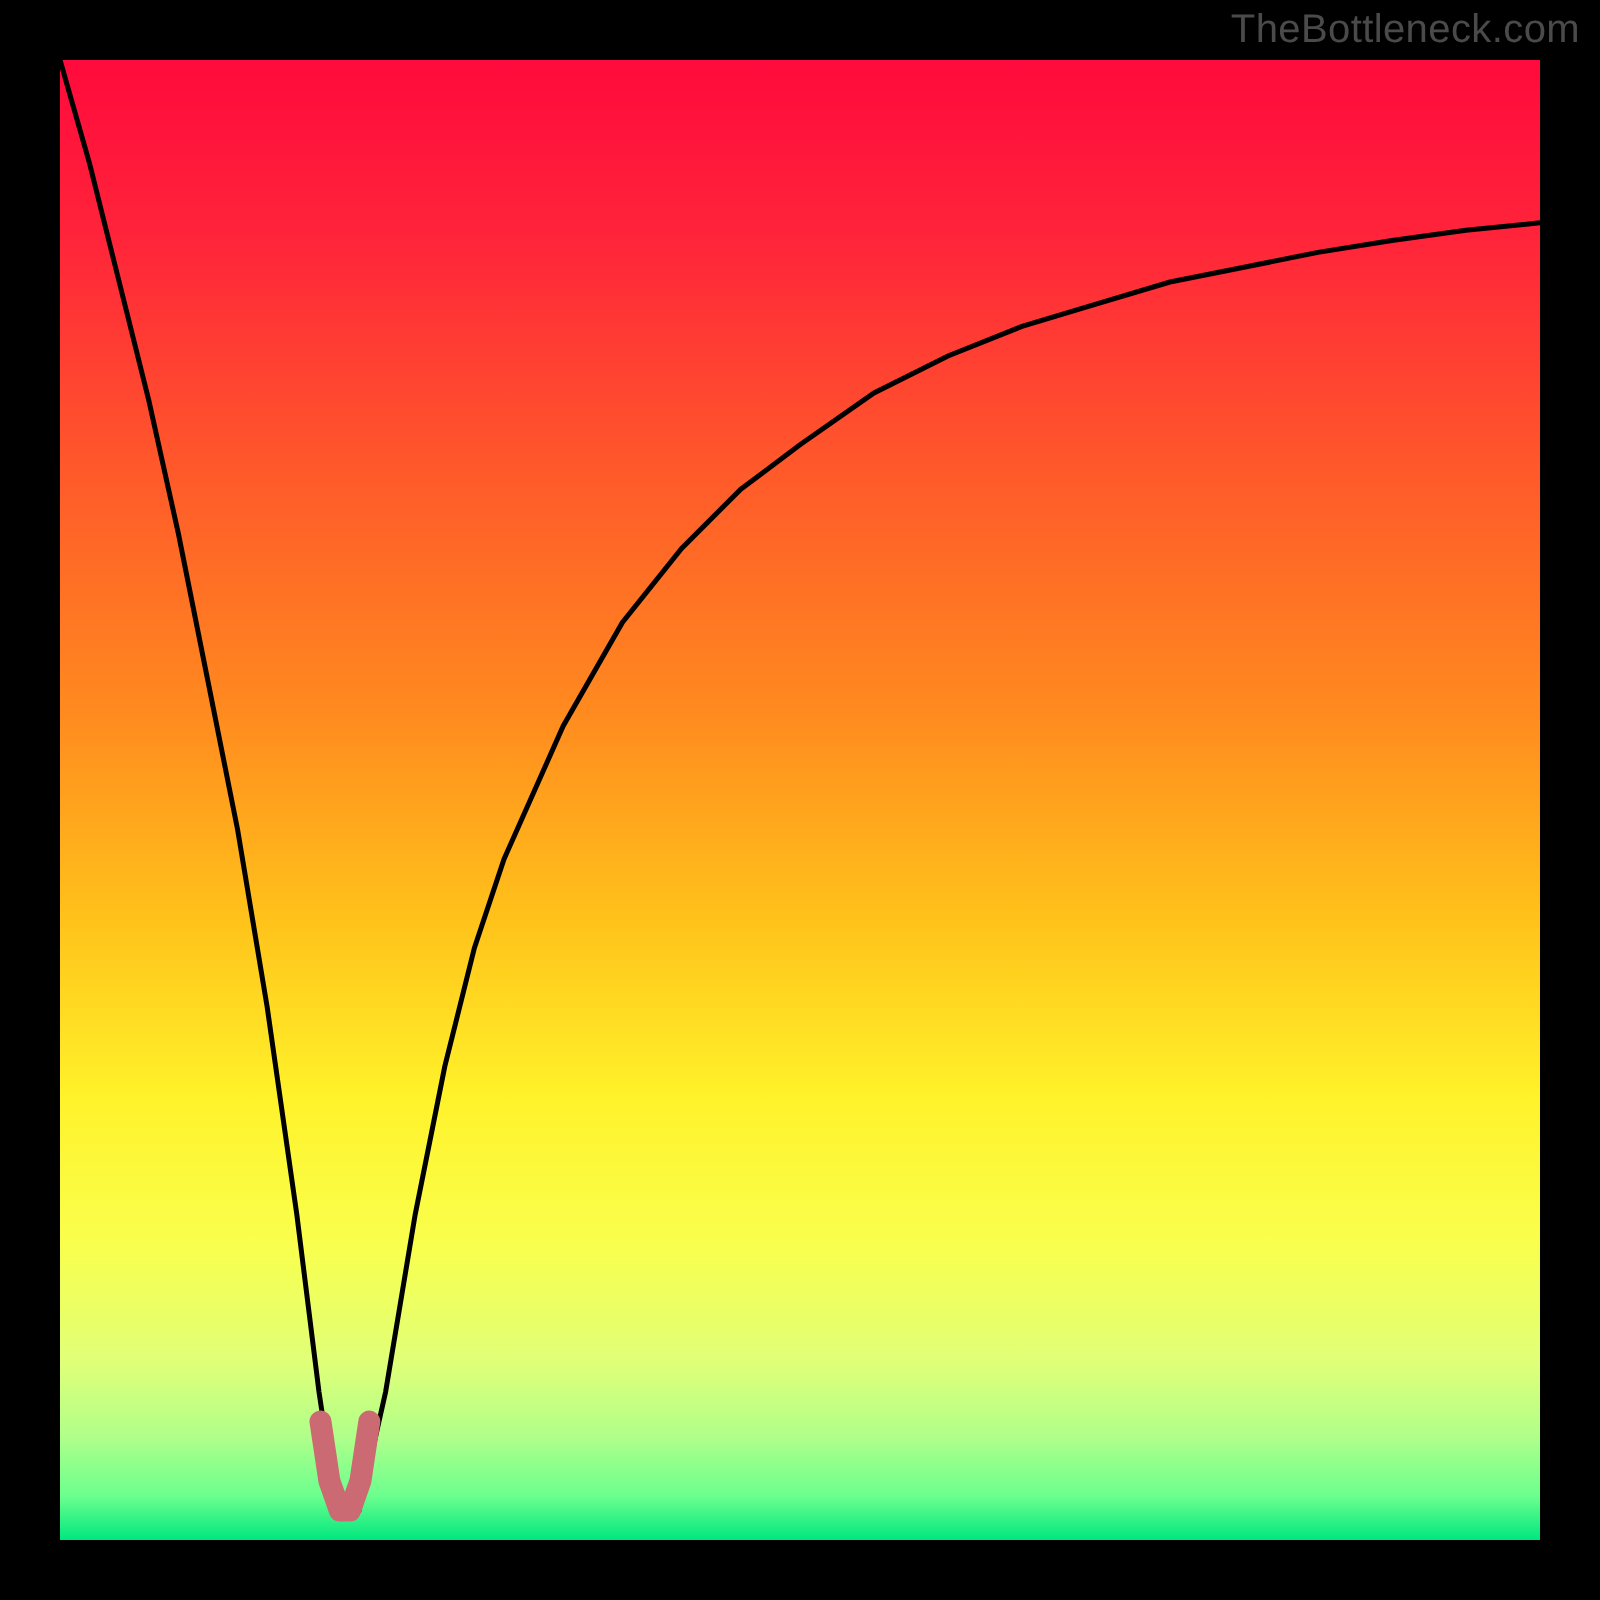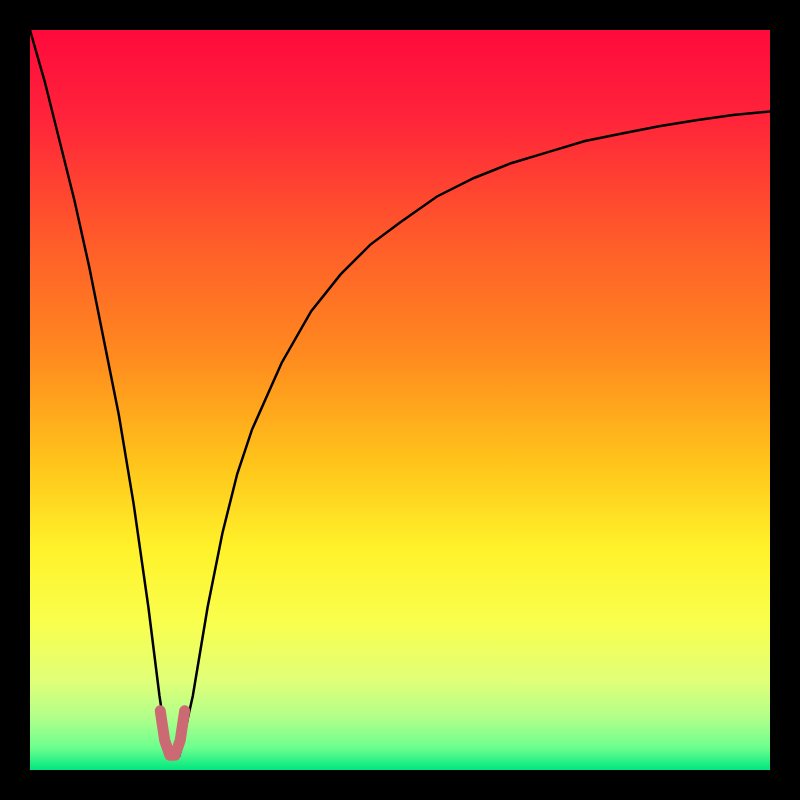--- a/index.html
+++ b/index.html
@@ -30,20 +30,21 @@
   svg.plot {
     position: absolute;
     top: 0;
     left: 0;
   }
 </style>
 </head>
 <body>
 
 <div class="canvas">
+  <div class="watermark">TheBottleneck.com</div>
 
   <svg class="plot" width="800" height="800" viewBox="0 0 800 800">
     <defs>
       <linearGradient id="bg-grad" x1="0" y1="0" x2="0" y2="1">
           <stop offset="0%" stop-color="#ff0a3c"></stop>
           <stop offset="12%" stop-color="#ff243a"></stop>
           <stop offset="28.000000000000004%" stop-color="#ff5a2a"></stop>
           <stop offset="44%" stop-color="#ff8a1f"></stop>
           <stop offset="57.99999999999999%" stop-color="#ffc21a"></stop>
           <stop offset="70%" stop-color="#fff22a"></stop>

